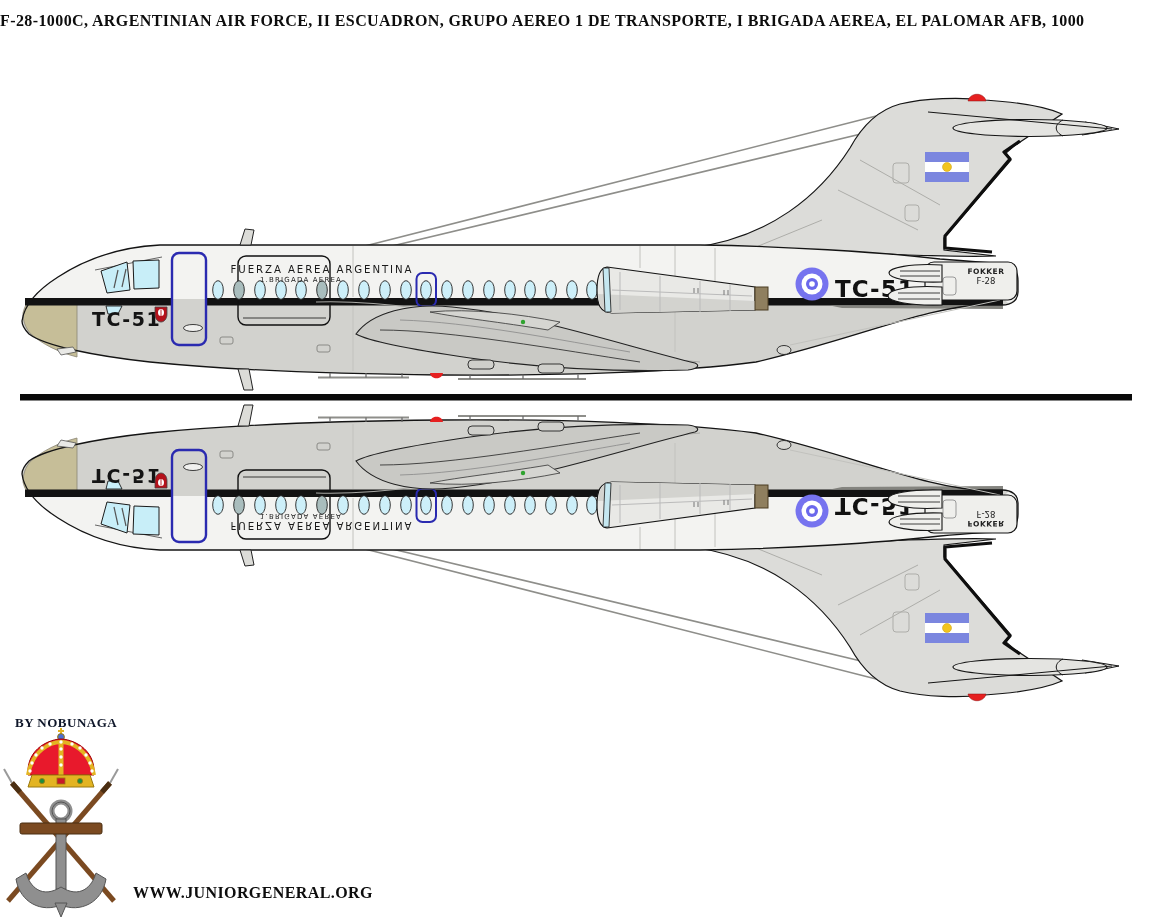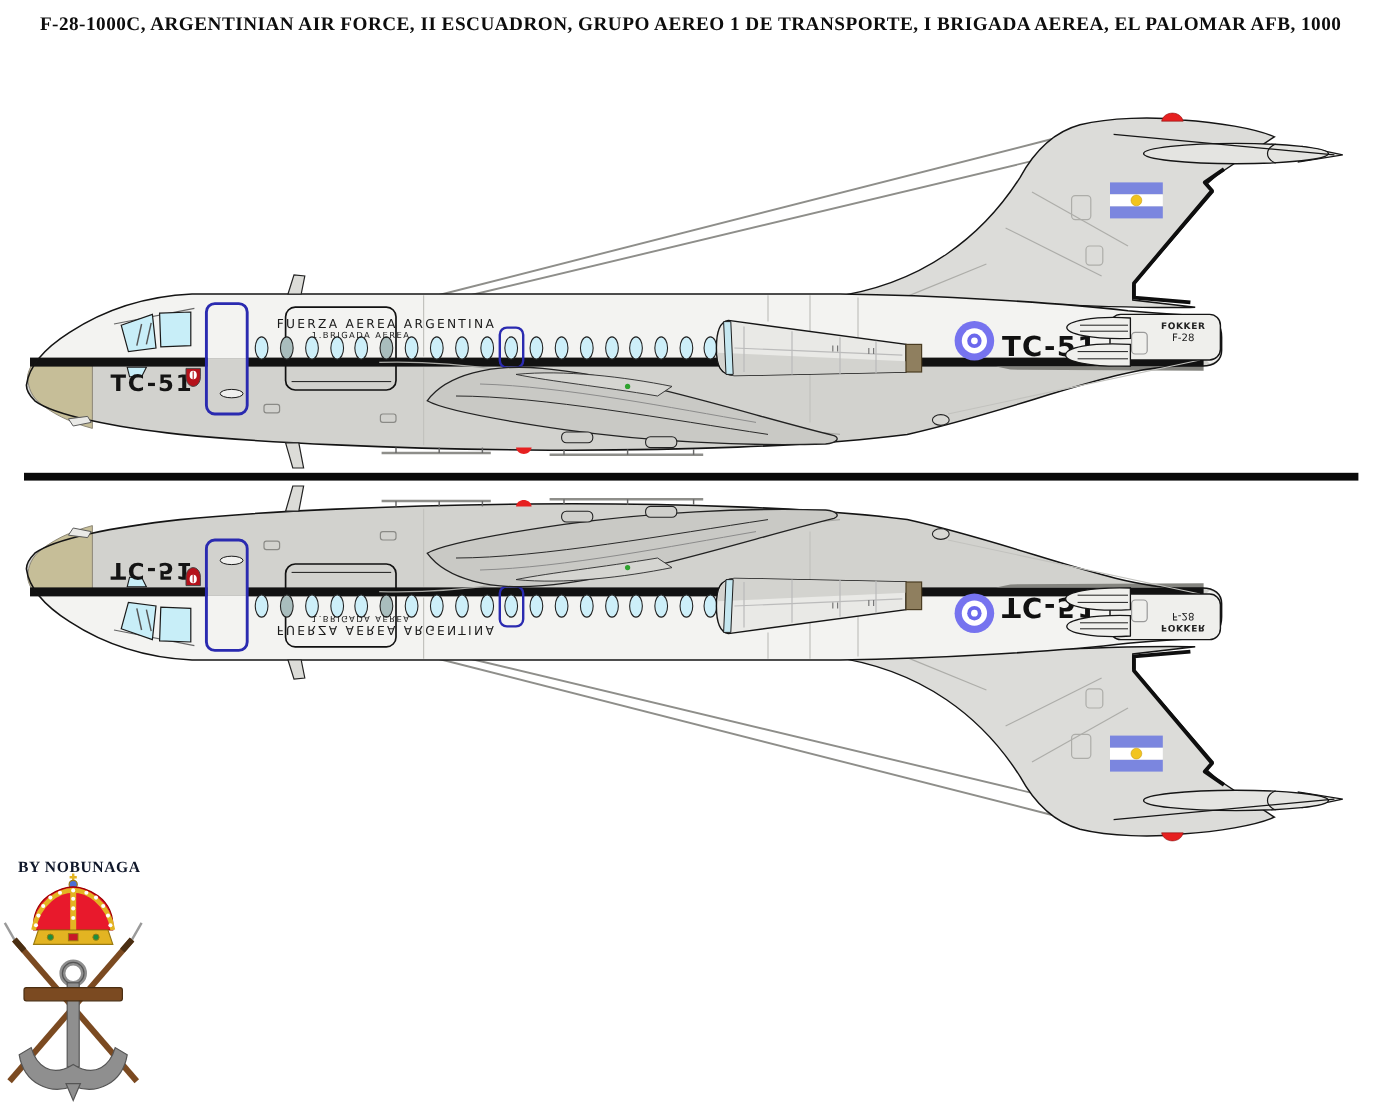--- a/index.html
+++ b/index.html
@@ -1,18 +1,18 @@
 <!DOCTYPE html>
 <html><head>
 <meta charset="utf-8">
 <style>
   html,body{margin:0;padding:0;background:#ffffff;}
   .stage{position:relative;width:1151px;height:920px;background:#ffffff;overflow:hidden;
          font-family:"Liberation Serif",serif;}
-  .title{position:absolute;top:12px;left:0;right:0;text-align:center;
+  .title{position:absolute;top:12px;left:0;right:0;text-align:left;
          font-weight:bold;font-size:16px;letter-spacing:.4px;color:#0d0d0d;
          font-family:"Liberation Serif",serif;}
   .credit{position:absolute;top:715px;left:15px;font-weight:bold;font-size:13px;
           letter-spacing:.5px;color:#0f172a;}
   .website{position:absolute;top:884px;left:133px;font-weight:bold;font-size:16px;
            letter-spacing:.4px;color:#0d0d0d;}
   svg{position:absolute;left:0;top:0;}
   svg.crest{left:2px;top:727px;}
   text{font-family:"DejaVu Sans",sans-serif;}
 </style>
@@ -283,13 +283,14 @@
           <circle cx="59" cy="38" r="1.7"></circle>
       </g>
       <path d="M30,48 L88,48 L92,60 L26,60 Z" fill="#E3B422" stroke="#9A7A10" stroke-width="1"></path>
       <rect x="55" y="51" width="8" height="6" fill="#C81828" stroke="#9A7A10" stroke-width="0.8"></rect>
       <circle cx="40" cy="54" r="2.6" fill="#1E8E3E" stroke="#9A7A10" stroke-width="0.8"></circle>
       <circle cx="78" cy="54" r="2.6" fill="#1E8E3E" stroke="#9A7A10" stroke-width="0.8"></circle>
     </g>
   </svg>
 
   <div class="credit">BY NOBUNAGA</div>
+  <div class="website">WWW.JUNIORGENERAL.ORG</div>
 </div>
 
 </body></html>

